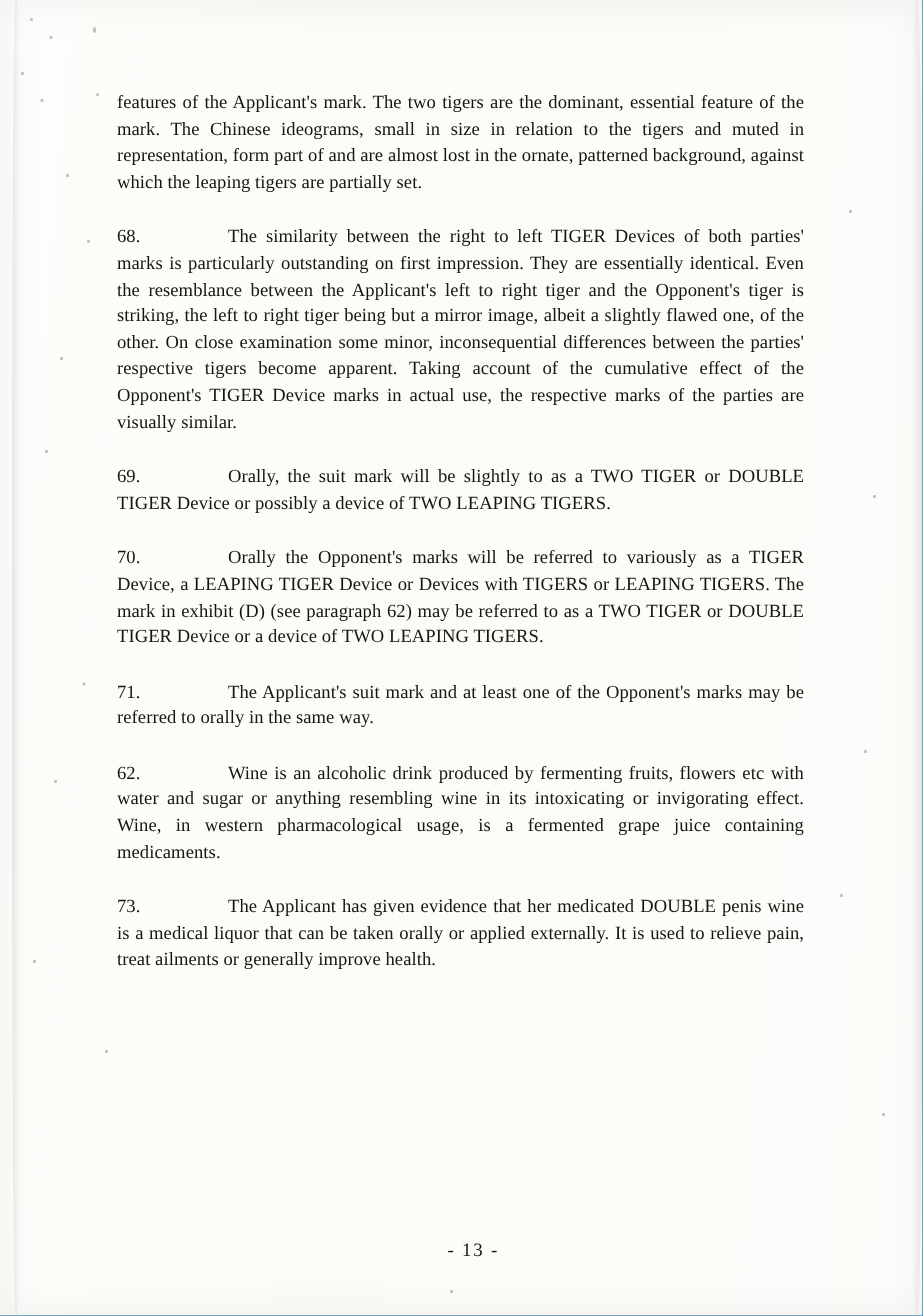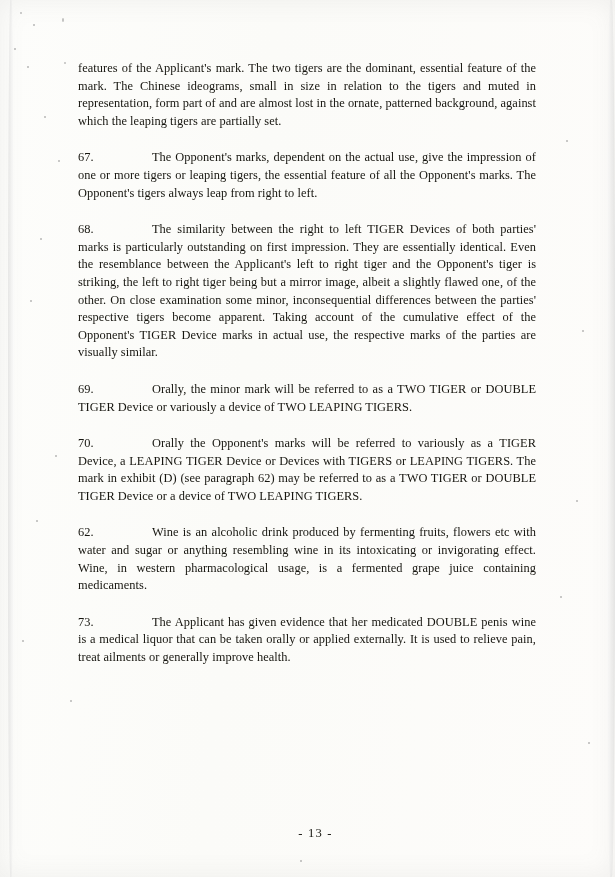--- a/index.html
+++ b/index.html
@@ -81,24 +81,24 @@
   }
 </style>
 </head>
 <body>
 
 <div class="page">
   <div class="scan-tint"></div>
 
   <div class="content" id="body-root">
       <p class="para indent-first"><span>features of the Applicant's mark.  The two tigers are the dominant, essential feature of the mark.  The Chinese ideograms, small in size in relation to the tigers and muted in representation, form part of and are almost lost in the ornate, patterned background, against which the leaping tigers are partially set.</span></p>
-      <p class="para"><span class="num">67.</span><span>The Opponent's marks, dependent on the actual use, give the impression of one or more tigers or leaping tigers, the essential feature of all the Opponent's marks.  The Opponent's tigers always leap from right to left.</span></p>
       <p class="para"><span class="num">68.</span><span>The similarity between the right to left </span><b>TIGER Devices</b><span> of both parties' marks is particularly outstanding on first impression.  They are essentially identical.  Even the resemblance between the Applicant's left to right tiger and the Opponent's tiger is striking, the left to right tiger being but a mirror image, albeit a slightly flawed one, of the other.  On close examination some minor, inconsequential differences between the parties' respective tigers become apparent.  Taking account of the cumulative effect of the Opponent's </span><b>TIGER Device</b><span> marks in actual use, the respective marks of the parties are visually similar.</span></p>
-      <p class="para"><span class="num">69.</span><span>Orally, the minor mark will be referred to as a </span><b>TWO TIGER</b><span> or </span><b>DOUBLE TIGER Device</b><span> or variously a device of </span><b>TWO LEAPING TIGERS</b><span>.</span></p>
+      <p class="para"><span class="num">69.</span><span>Orally, the suit mark will be slightly to as a </span><b>TWO TIGER</b><span> or </span><b>DOUBLE TIGER Device</b><span> or possibly a device of </span><b>TWO LEAPING TIGERS</b><span>.</span></p>
       <p class="para"><span class="num">70.</span><span>Orally the Opponent's marks will be referred to variously as a </span><b>TIGER Device</b><span>, a </span><b>LEAPING TIGER Device</b><span> or </span><b>Devices with TIGERS</b><span> or </span><b>LEAPING TIGERS</b><span>.  The mark in exhibit (D) (see paragraph 62) may be referred to as a </span><b>TWO TIGER</b><span> or </span><b>DOUBLE TIGER Device</b><span> or a device of </span><b>TWO LEAPING TIGERS</b><span>.</span></p>
+      <p class="para"><span class="num">71.</span><span>The Applicant's suit mark and at least one of the Opponent's marks may be referred to orally in the same way.</span></p>
       <p class="para"><span class="num">62.</span><span>Wine is an alcoholic drink produced by fermenting fruits, flowers etc with water and sugar or anything resembling wine in its intoxicating or invigorating effect.  Wine, in western pharmacological usage, is a fermented grape juice containing medicaments.</span></p>
       <p class="para"><span class="num">73.</span><span>The Applicant has given evidence that her medicated </span><b>DOUBLE</b><span> penis wine is a medical liquor that can be taken orally or applied externally.  It is used to relieve pain, treat ailments or generally improve health.</span></p>
     </div>
 
   <div class="footer">-  13  -</div>
 
   <div class="speckle" style="left:20px; top:12px; width:2px; height:2px;"></div>
   <div class="speckle" style="left:33px; top:24px; width:1.5px; height:1.5px;"></div>
   <div class="speckle" style="left:62px; top:18px; width:2px; height:4px;"></div>
   <div class="speckle" style="left:14px; top:48px; width:1.5px; height:1.5px;"></div>

